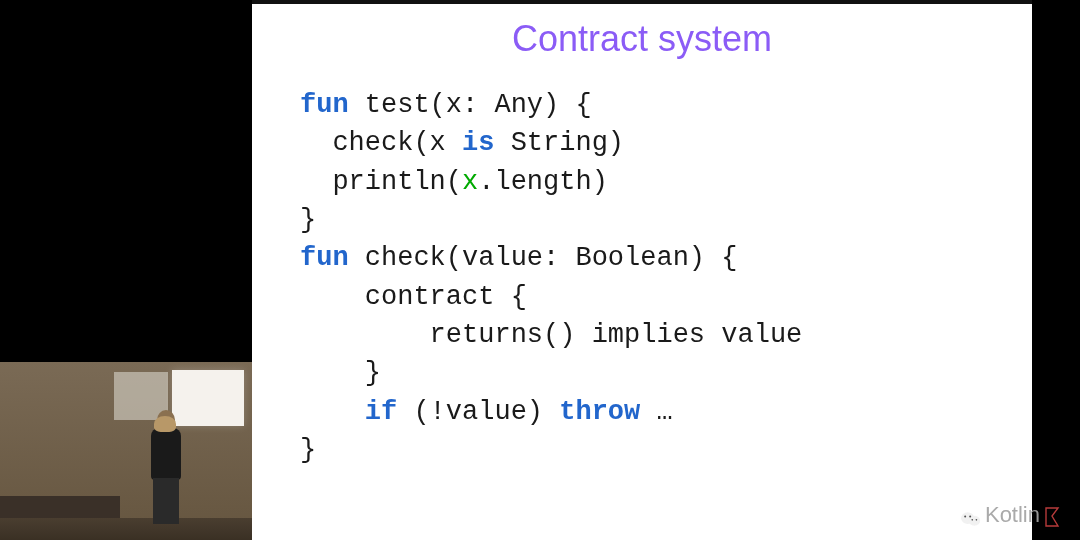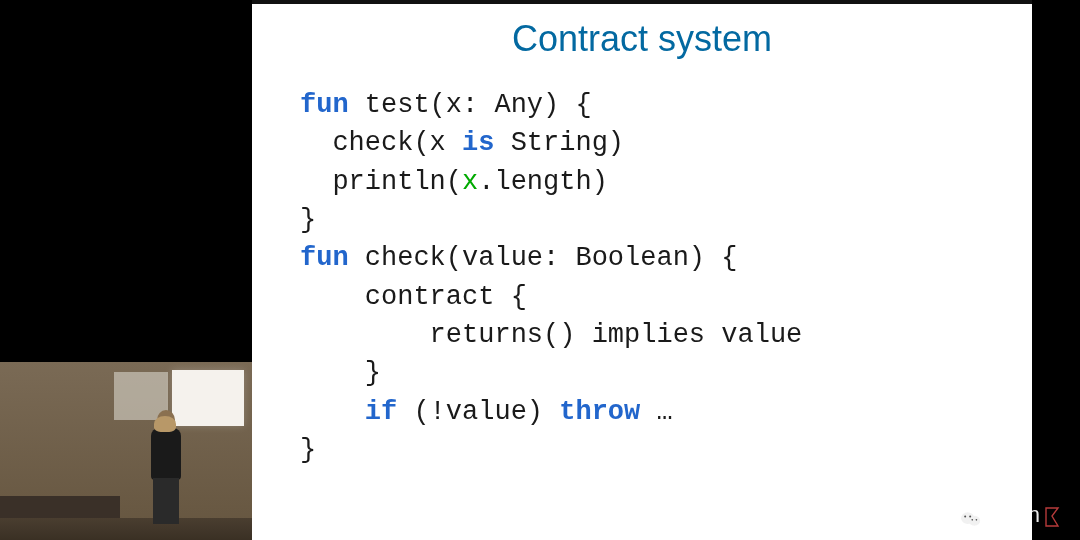--- a/index.html
+++ b/index.html
@@ -17,21 +17,21 @@
       top: 0;
       width: 780px;
       height: 540px;
       background: #fff;
       padding: 18px 36px;
     }
     .slide-title {
       font-size: 36px;
       font-weight: 400;
       text-align: center;
-      color: #0369a1;
+      color: #8b5cf6;
       margin-bottom: 26px;
       font-family: 'Segoe UI', Arial, sans-serif;
     }
     .code-block {
       font-family: 'Consolas', 'Monaco', 'Courier New', monospace;
       font-size: 27px;
       line-height: 1.42;
       color: #1a1a1a;
       white-space: pre;
       margin-left: 12px;
@@ -129,21 +129,21 @@
       gap: 4px;
     }
     .watermark-icon {
       width: 20px;
       height: 18px;
       position: relative;
       opacity: 0.85;
     }
     .watermark-icon svg { display: block; }
     .watermark-text {
-      color: #ffffff;
+      color: #a3a3a3;
       font-size: 22px;
       font-weight: 400;
       opacity: 0.92;
       font-family: Arial, sans-serif;
     }
     .watermark-tail {
       width: 18px;
       height: 22px;
       opacity: 0.85;
     }

